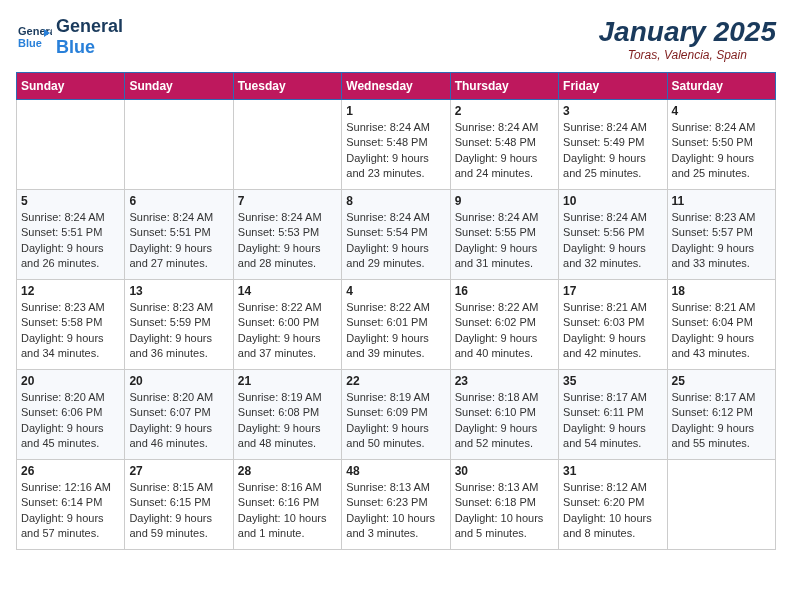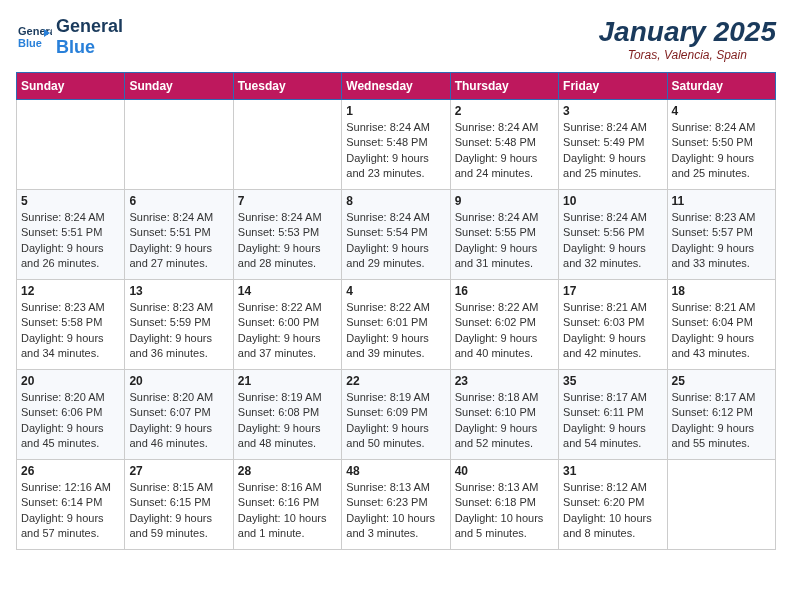--- a/index.html
+++ b/index.html
@@ -300,21 +300,21 @@
 Sunset: 6:16 PM
 Daylight: 10 hours and 1 minute.</div>
         </td>
         <td>
           <span class="day-num">48</span>
           <div class="day-info">Sunrise: 8:13 AM
 Sunset: 6:23 PM
 Daylight: 10 hours and 3 minutes.</div>
         </td>
         <td>
-          <span class="day-num">40</span>
+          <span class="day-num">30</span>
           <div class="day-info">Sunrise: 8:13 AM
 Sunset: 6:18 PM
 Daylight: 10 hours and 5 minutes.</div>
         </td>
         <td>
           <span class="day-num">31</span>
           <div class="day-info">Sunrise: 8:12 AM
 Sunset: 6:20 PM
 Daylight: 10 hours and 8 minutes.</div>
         </td>

